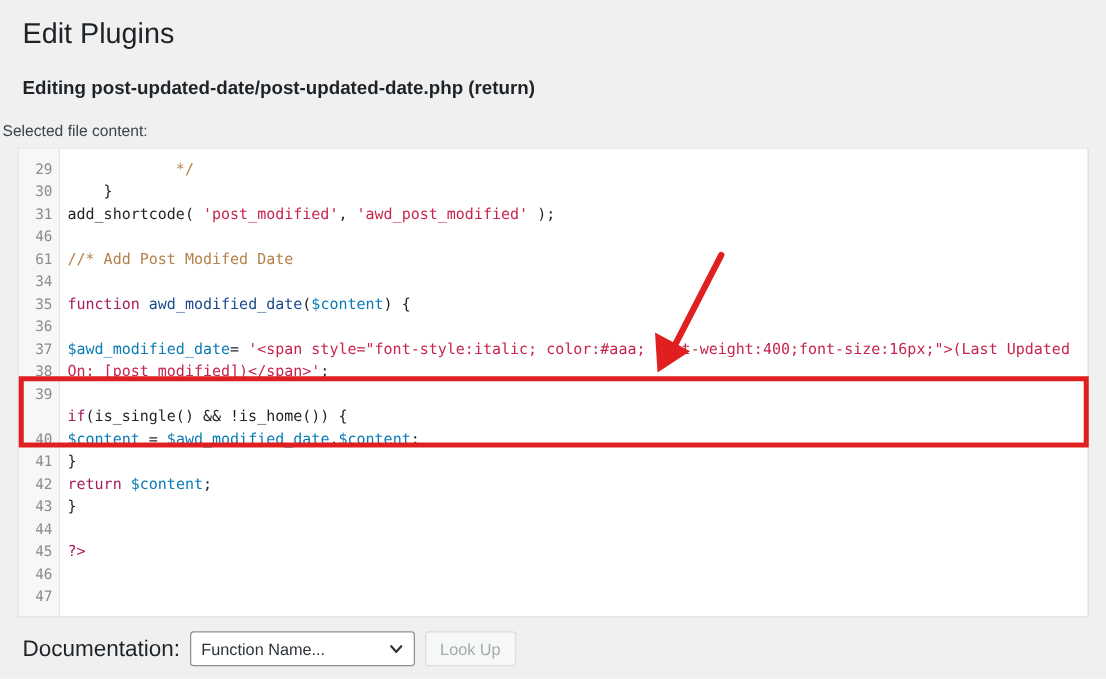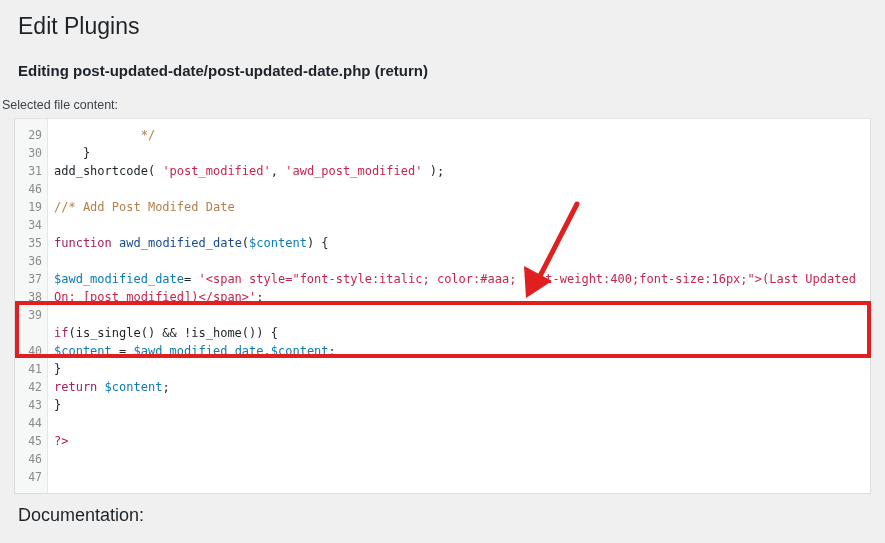--- a/index.html
+++ b/index.html
@@ -230,21 +230,21 @@
 
   <div class="file-content-label">Selected file content:</div>
 
   <div class="editor">
     <div class="gutter"></div>
     <div class="gutter-nums" id="gutter-nums">
         <div class="lnum">29</div>
         <div class="lnum">30</div>
         <div class="lnum">31</div>
         <div class="lnum">46</div>
-        <div class="lnum">19</div>
+        <div class="lnum">61</div>
         <div class="lnum">34</div>
         <div class="lnum">35</div>
         <div class="lnum">36</div>
         <div class="lnum">37</div>
         <div class="lnum">38</div>
         <div class="lnum tall">39</div>
         <div class="lnum">40</div>
         <div class="lnum">41</div>
         <div class="lnum">42</div>
         <div class="lnum">43</div>
@@ -279,16 +279,23 @@
   <div class="hl-box"></div>
 
   <svg class="arrow-svg" viewBox="0 0 130 115">
     <line x1="82" y1="14" x2="44" y2="88" stroke="#e02020" stroke-width="5" stroke-linecap="round"></line>
     <polygon points="31,108 29,76 57,91" fill="#e02020"></polygon>
   </svg>
 
   <div class="doc-row">
     <span class="doc-label">Documentation:</span>
 
-
+    <div class="doc-select">
+      <span>Function Name...</span>
+      <svg class="chev" viewBox="0 0 12 12">
+        <path d="M2 4 L6 8.5 L10 4" fill="none" stroke="#2c3338" stroke-width="1.8" stroke-linecap="round" stroke-linejoin="round"></path>
+      </svg>
+    </div>
+
+    <div class="lookup-btn">Look Up</div>
   </div>
 
 </div>
 
 </body></html>

